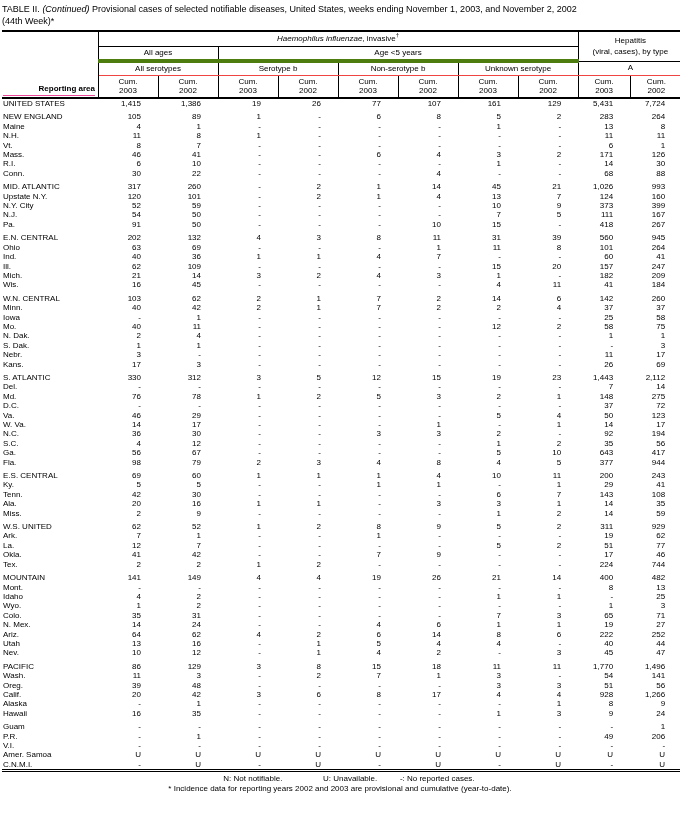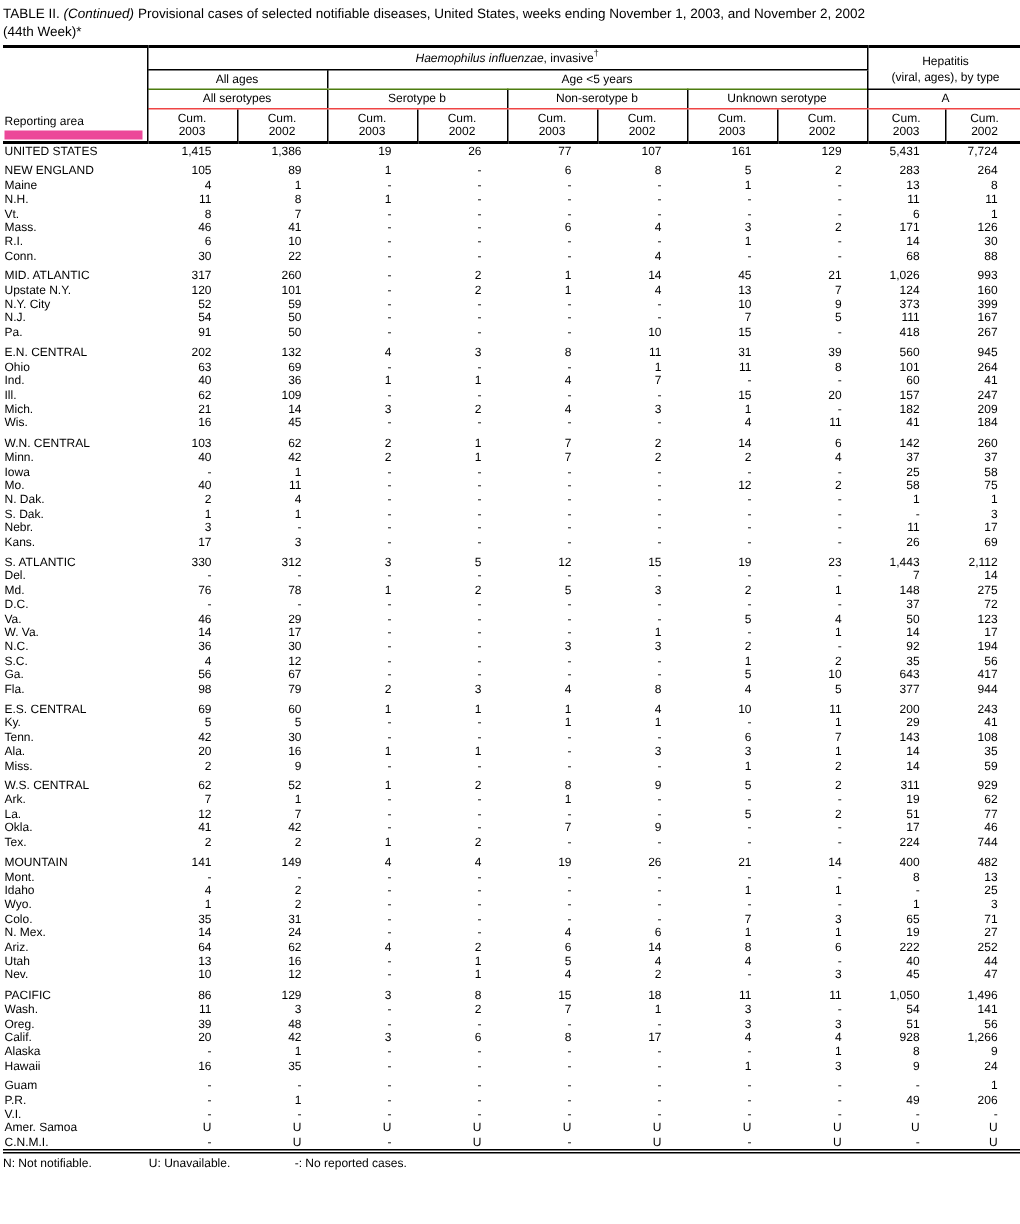--- a/index.html
+++ b/index.html
@@ -7,40 +7,40 @@
   .page{padding:4px 2px 0 2px;}
   .title{font-size:9px;font-weight:normal;line-height:11.5px;margin-bottom:3px;letter-spacing:0;}
   .title .i{font-style:italic;}
 
   table{border-collapse:collapse;width:676px;table-layout:fixed;}
   th,td{margin:0;padding:0;font-size:8px;font-weight:normal;}
 
   
   thead th{text-align:center;vertical-align:middle;line-height:10px;}
   th.area-h{vertical-align:bottom;text-align:left;border-top:2px solid #000;border-right:1px solid #000;border-bottom:2px solid #000;padding:0 0 1px 1px;}
-  th.area-h .ul{display:inline-block;width:92px;text-align:left;border-bottom:6px solid #ec4899;padding-bottom:1px;}
+  th.area-h .ul{display:inline-block;width:92px;text-align:right;border-bottom:1px solid #ec4899;padding-bottom:1px;font-weight:bold;}
   tr.hrowA th{border-top:2px solid #000;}
   th.hinf{border-bottom:1px solid #000;height:14px;}
   th.hep2{border-left:1px solid #000;border-bottom:1px solid #000;line-height:11px;}
-  tr.hrowB th{border-bottom:1px solid #4d7c0f;height:12px;}
+  tr.hrowB th{border-bottom:4px solid #4d7c0f;height:12px;}
   tr.hrowC th{border-bottom:1px solid #ef4444;height:12px;}
   th.vl{border-left:1px solid #000;}
   tr.cumrow th{border-left:1px solid #000;border-bottom:2px solid #000;line-height:9px;padding:1px 0 2px 0;margin-top:24px;}
   sup{font-size:6px;vertical-align:super;line-height:0;}
   .i{font-style:italic;}
 
   
   tbody td{line-height:9.4px;vertical-align:bottom;white-space:nowrap;}
   td.area{text-align:left;padding-left:1px;}
   td.num{text-align:right;padding-right:17px;}
   tr.gap td{height:4px;line-height:4px;}
   table{border-bottom:3px double #000;}
 
   
-  .footnotes{padding-top:2px;font-size:8px;line-height:9.5px;}
+  .footnotes{padding-top:2px;font-size:8px;line-height:9.5px;text-align:center;}
   .legend span{display:inline-block;}
   .legend .leg{width:95px;}
   .fn{padding-left:9px;text-indent:-9px;}
 </style>
 </head>
 <body>
 
 <div class="page">
 
   <div class="title">
@@ -61,21 +61,21 @@
         <col style="width:60px">
         <col style="width:60px">
         <col style="width:60px">
       <col style="width:52px">
         <col style="width:52px">
     </colgroup>
     <thead>
       <tr class="hrowA">
         <th class="area-h" rowspan="4"><span class="ul">Reporting area</span></th>
         <th class="hinf" colspan="8"><span class="i">Haemophilus influenzae</span><span>, invasive</span><sup>†</sup></th>
-        <th class="hep2" colspan="2" rowspan="2"><span>Hepatitis</span><br><span>(viral, ages), by type</span></th>
+        <th class="hep2" colspan="2" rowspan="2"><span>Hepatitis</span><br><span>(viral, cases), by type</span></th>
       </tr>
       <tr class="hrowB">
         <th colspan="2">All ages</th>
         <th class="vl" colspan="6">Age &lt;5 years</th>
       </tr>
       <tr class="hrowC">
         <th colspan="2">All serotypes</th>
         <th class="vl" colspan="2">Serotype b</th>
         <th class="vl" colspan="2">Non-serotype b</th>
         <th class="vl" colspan="2">Unknown serotype</th>
@@ -656,21 +656,21 @@
           <td class="num">-</td>
           <td class="num">1</td>
           <td class="num">2</td>
           <td class="num">14</td>
           <td class="num">59</td>
         </tr>
         <tr class="gap">
           <td colspan="11"></td>
         </tr>
         <tr>
-          <td class="area">W.S. CENTRAL</td>
+          <td class="area">W.S. UNITED</td>
           <td class="num">62</td>
           <td class="num">52</td>
           <td class="num">1</td>
           <td class="num">2</td>
           <td class="num">8</td>
           <td class="num">9</td>
           <td class="num">5</td>
           <td class="num">2</td>
           <td class="num">311</td>
           <td class="num">929</td>
@@ -853,21 +853,21 @@
         <tr>
           <td class="area">PACIFIC</td>
           <td class="num">86</td>
           <td class="num">129</td>
           <td class="num">3</td>
           <td class="num">8</td>
           <td class="num">15</td>
           <td class="num">18</td>
           <td class="num">11</td>
           <td class="num">11</td>
-          <td class="num">1,050</td>
+          <td class="num">1,770</td>
           <td class="num">1,496</td>
         </tr>
         <tr>
           <td class="area">Wash.</td>
           <td class="num">11</td>
           <td class="num">3</td>
           <td class="num">-</td>
           <td class="num">2</td>
           <td class="num">7</td>
           <td class="num">1</td>
@@ -998,15 +998,16 @@
         </tr>
       </tbody>
   </table>
 
   <div class="footnotes">
     <div class="legend">
       <span class="leg">N: Not notifiable.</span>
       <span class="leg">U: Unavailable.</span>
       <span>-: No reported cases.</span>
     </div>
+    <div class="fn">* Incidence data for reporting years 2002 and 2003 are provisional and cumulative (year-to-date).</div>
   </div>
 
 </div>
 
 </body></html>

